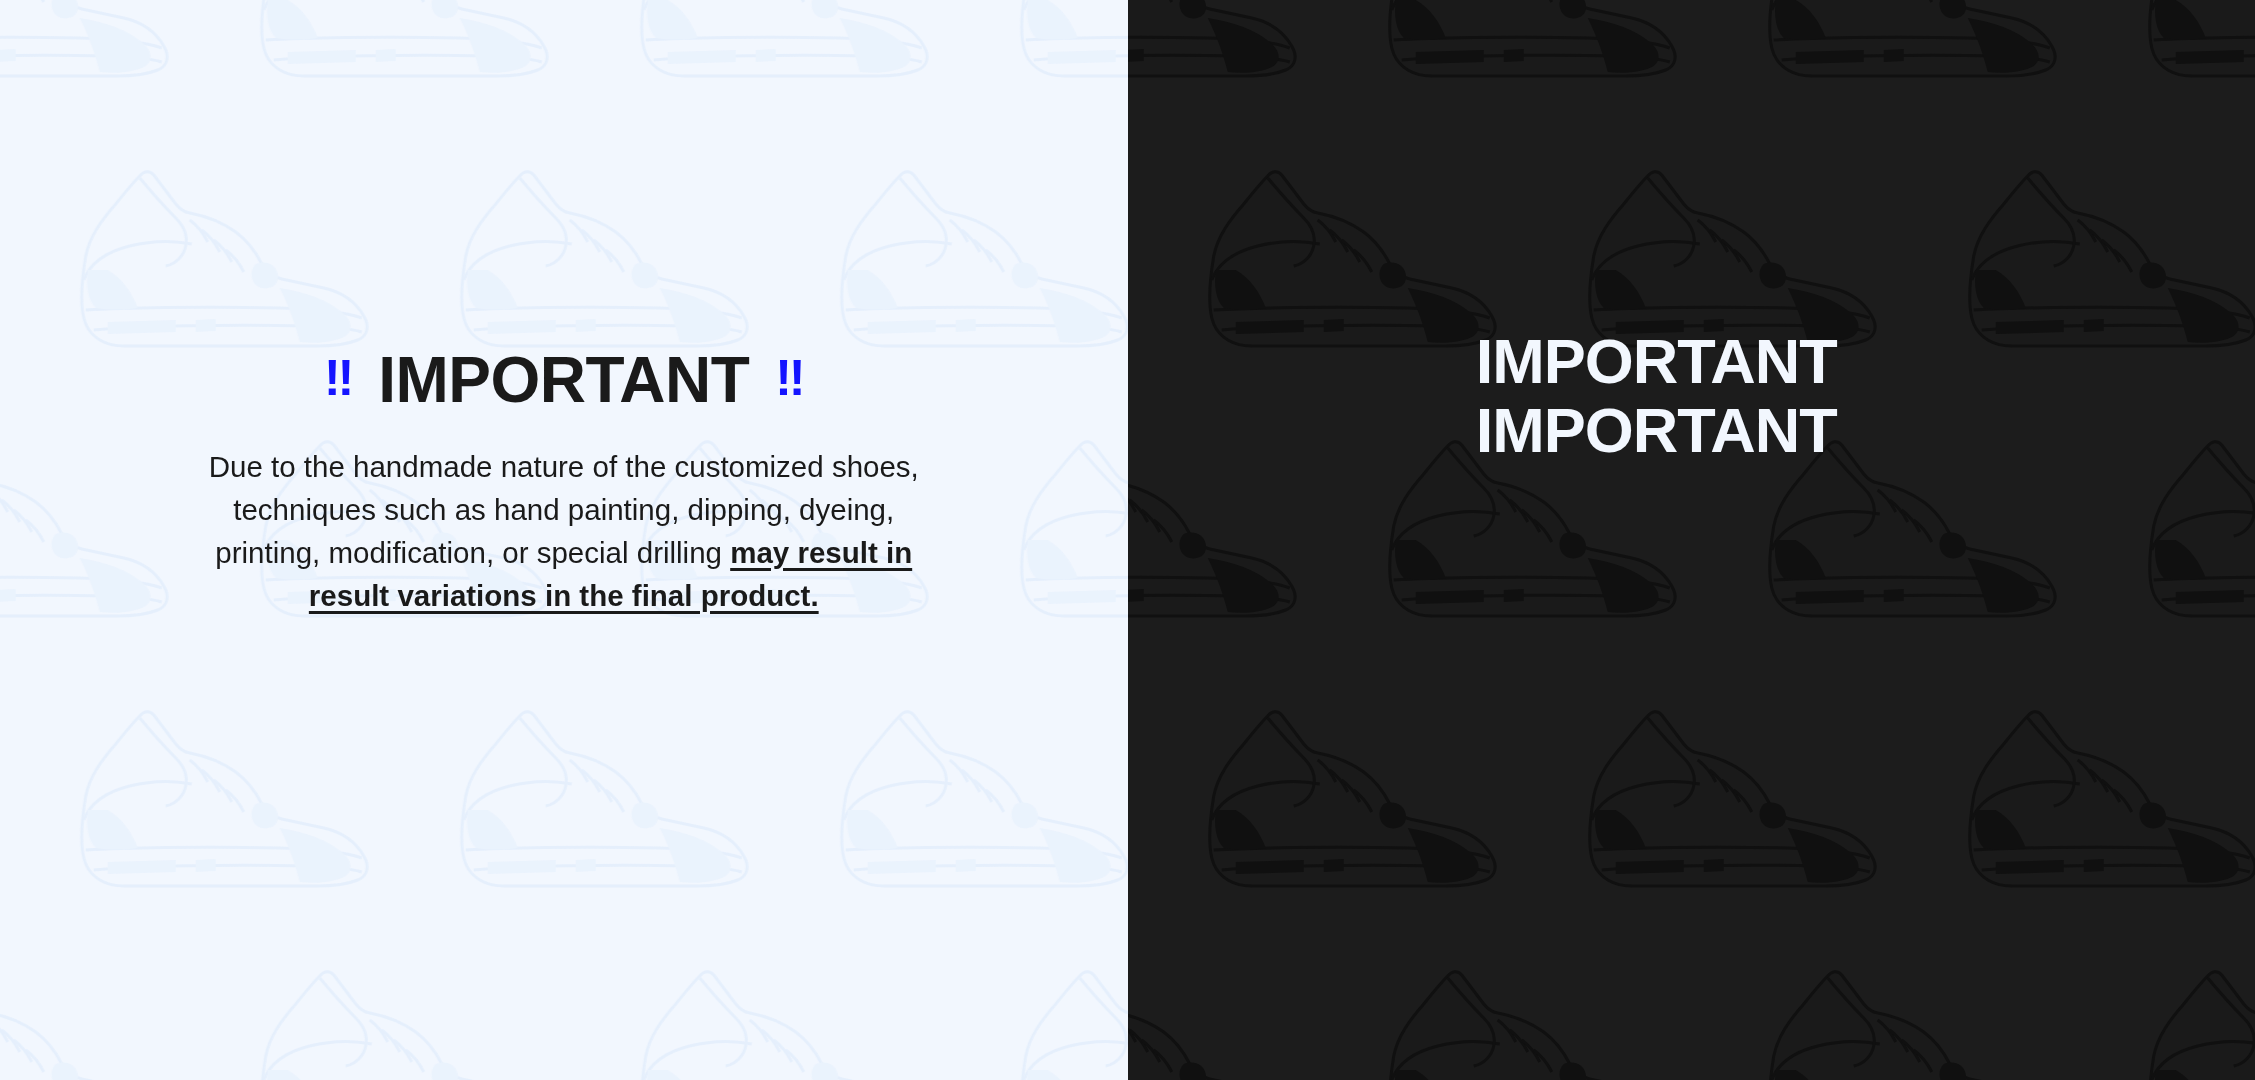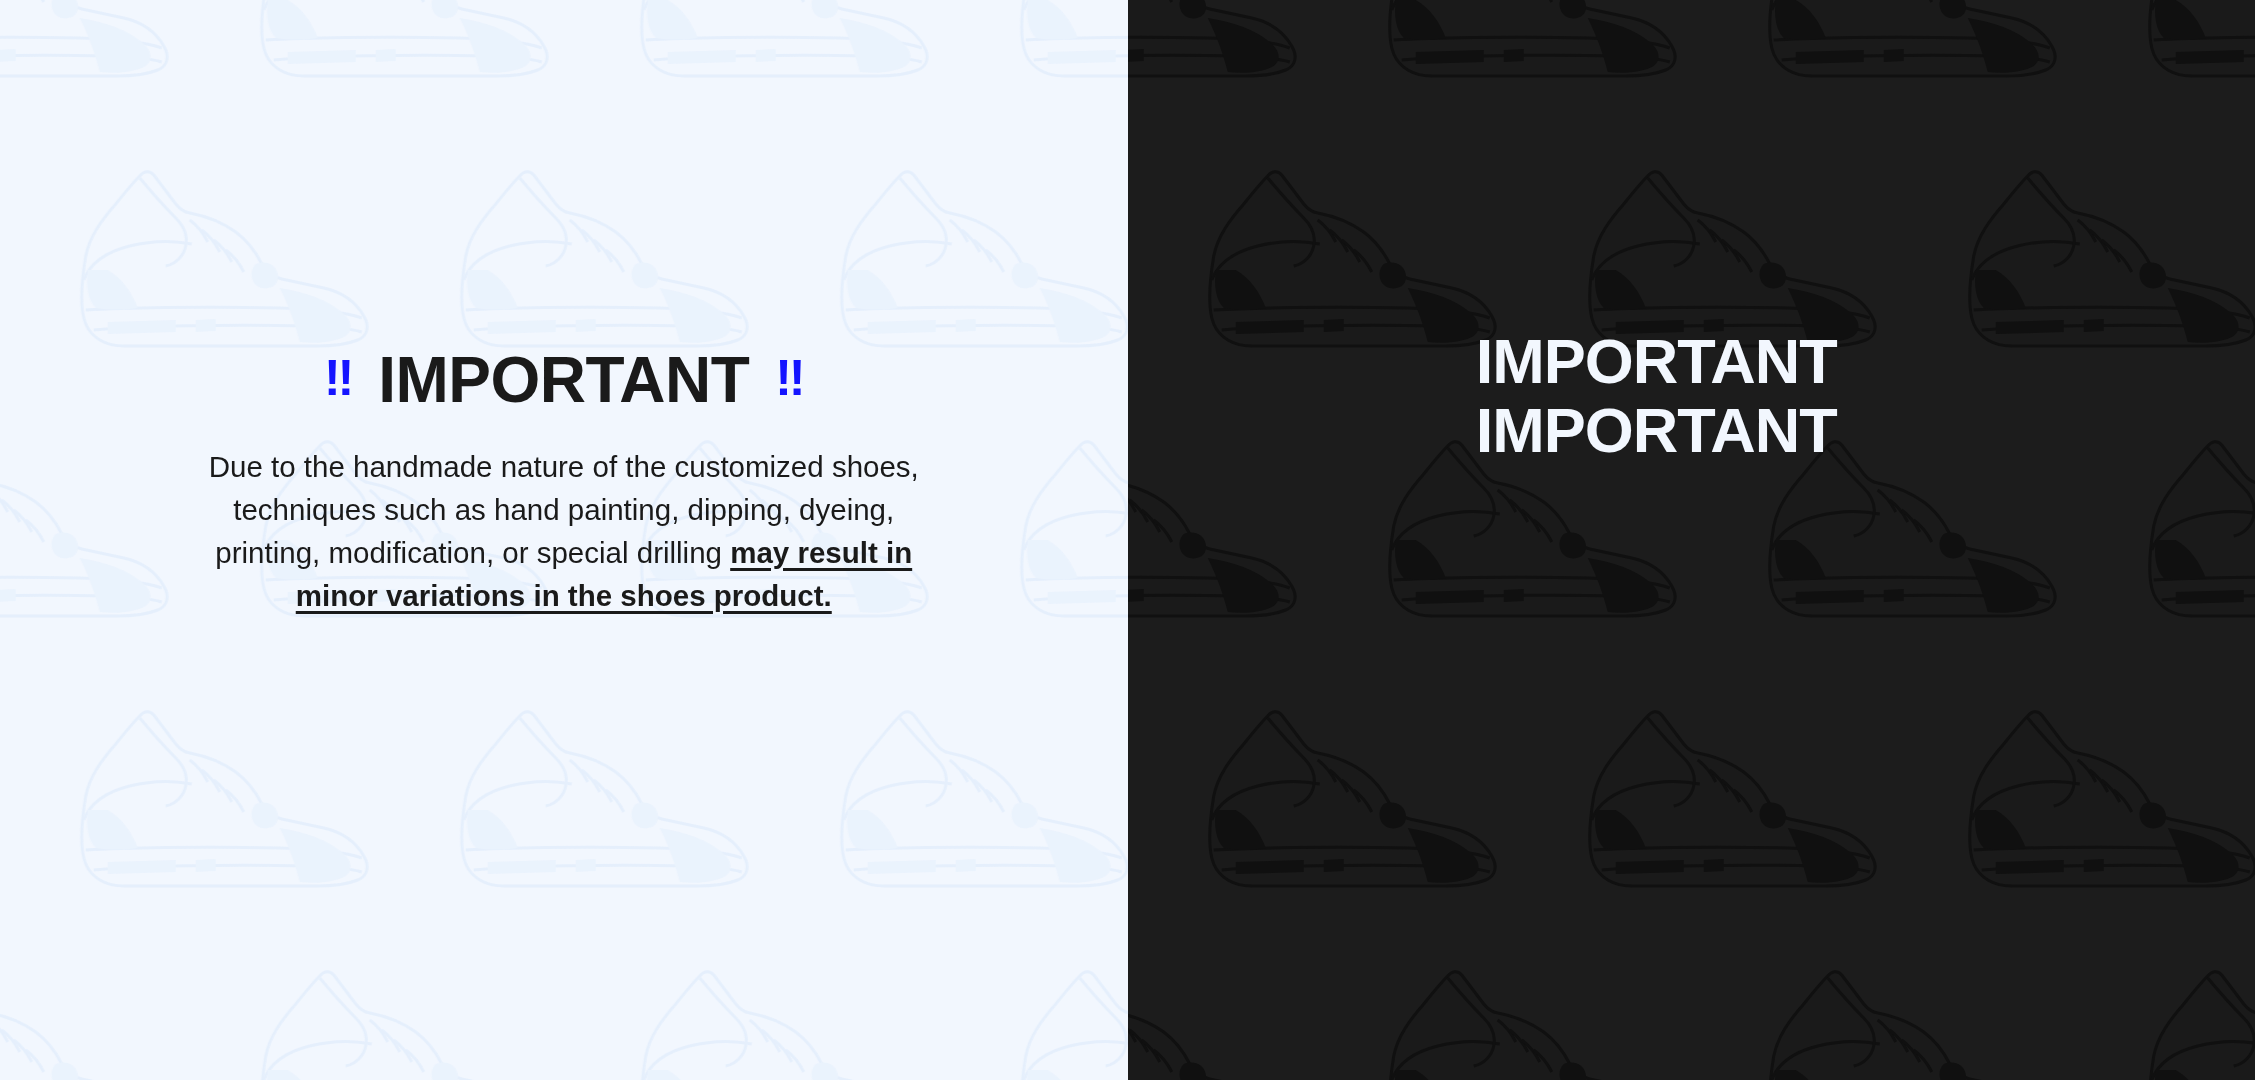--- a/index.html
+++ b/index.html
@@ -186,21 +186,21 @@
 
     <div class="content content-light">
 
       <h1 class="heading heading-light">
         <span class="bangs">‼</span>
         <span>IMPORTANT</span>
         <span class="bangs">‼</span>
       </h1>
 
       <p class="body-copy body-light">
-        <span>Due to the handmade nature of the customized shoes, techniques such as hand painting, dipping, dyeing, printing, modification, or special drilling </span><span class="emph">may result in minor variations in the shoes product.</span>
+        <span>Due to the handmade nature of the customized shoes, techniques such as hand painting, dipping, dyeing, printing, modification, or special drilling </span><span class="emph">may result in result variations in the final product.</span>
       </p>
 
     </div>
   </section>
 
   <section class="panel panel-dark">
 
     <div class="pattern">
       <svg viewBox="0 0 1128 1080" preserveAspectRatio="xMidYMid slice" aria-hidden="true">
         <defs>

